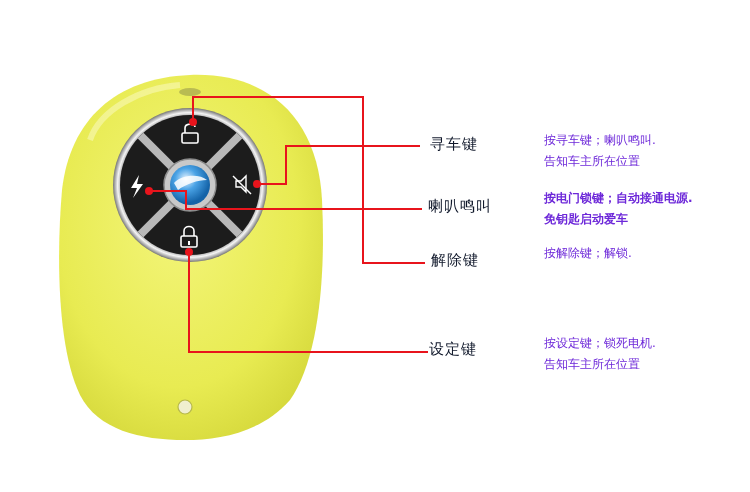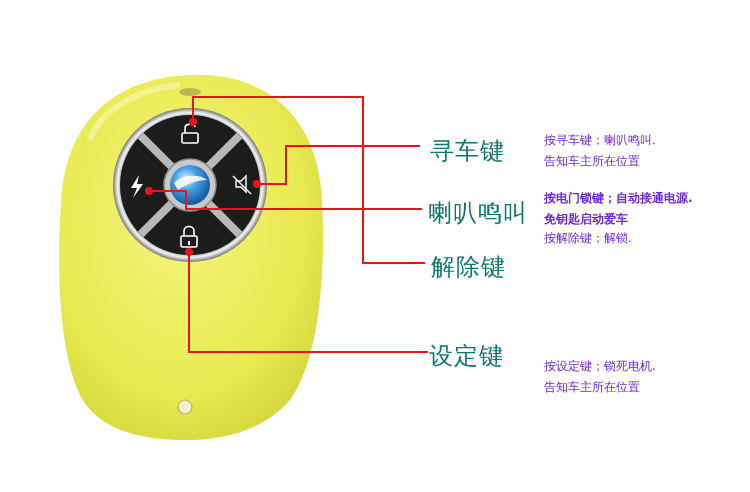--- a/index.html
+++ b/index.html
@@ -1,18 +1,18 @@
 <!DOCTYPE html>
 <html><head>
 <meta charset="utf-8">
 <style>
   html, body { margin:0; padding:0; background:#ffffff; }
   body { width:750px; height:492px; position:relative; overflow:hidden; font-family:"DejaVu Sans", sans-serif; }
   #stage { position:absolute; left:0; top:0; width:750px; height:492px; }
-  .key-label { position:absolute; font-size:24px; color:#0f766e; white-space:nowrap; letter-spacing:1px; }
+  .key-label { position:absolute; font-size:15px; color:#0f172a; white-space:nowrap; letter-spacing:1px; }
   .desc { position:absolute; font-size:12px; color:#6d28d9; line-height:21px; white-space:nowrap; }
   .desc div { height:21px; }
 </style>
 </head>
 <body>
 
 <div id="stage">
   <svg width="750" height="492" viewBox="0 0 750 492">
     <defs>
       <radialGradient id="bodyGrad" cx="45%" cy="40%" r="65%">
@@ -92,22 +92,22 @@
     <div>告知车主所在位置</div>
   </div>
 
   <div class="key-label" style="left:428px; top:197px;">喇叭鸣叫</div>
   <div class="desc" style="left:544px; top:188px;font-weight:bold;">
     <div>按电门锁键；自动接通电源.</div>
     <div>免钥匙启动爱车</div>
   </div>
 
   <div class="key-label" style="left:431px; top:251px;">解除键</div>
-  <div class="desc" style="left:544px; top:228px;">
+  <div class="desc" style="left:544px; top:243px;">
     <div>按解除键；解锁.</div>
   </div>
 
   <div class="key-label" style="left:429px; top:340px;">设定键</div>
-  <div class="desc" style="left:544px; top:333px;margin-top:23px;">
+  <div class="desc" style="left:544px; top:333px;">
     <div>按设定键；锁死电机.</div>
     <div>告知车主所在位置</div>
   </div>
 </div>
 
 </body></html>

